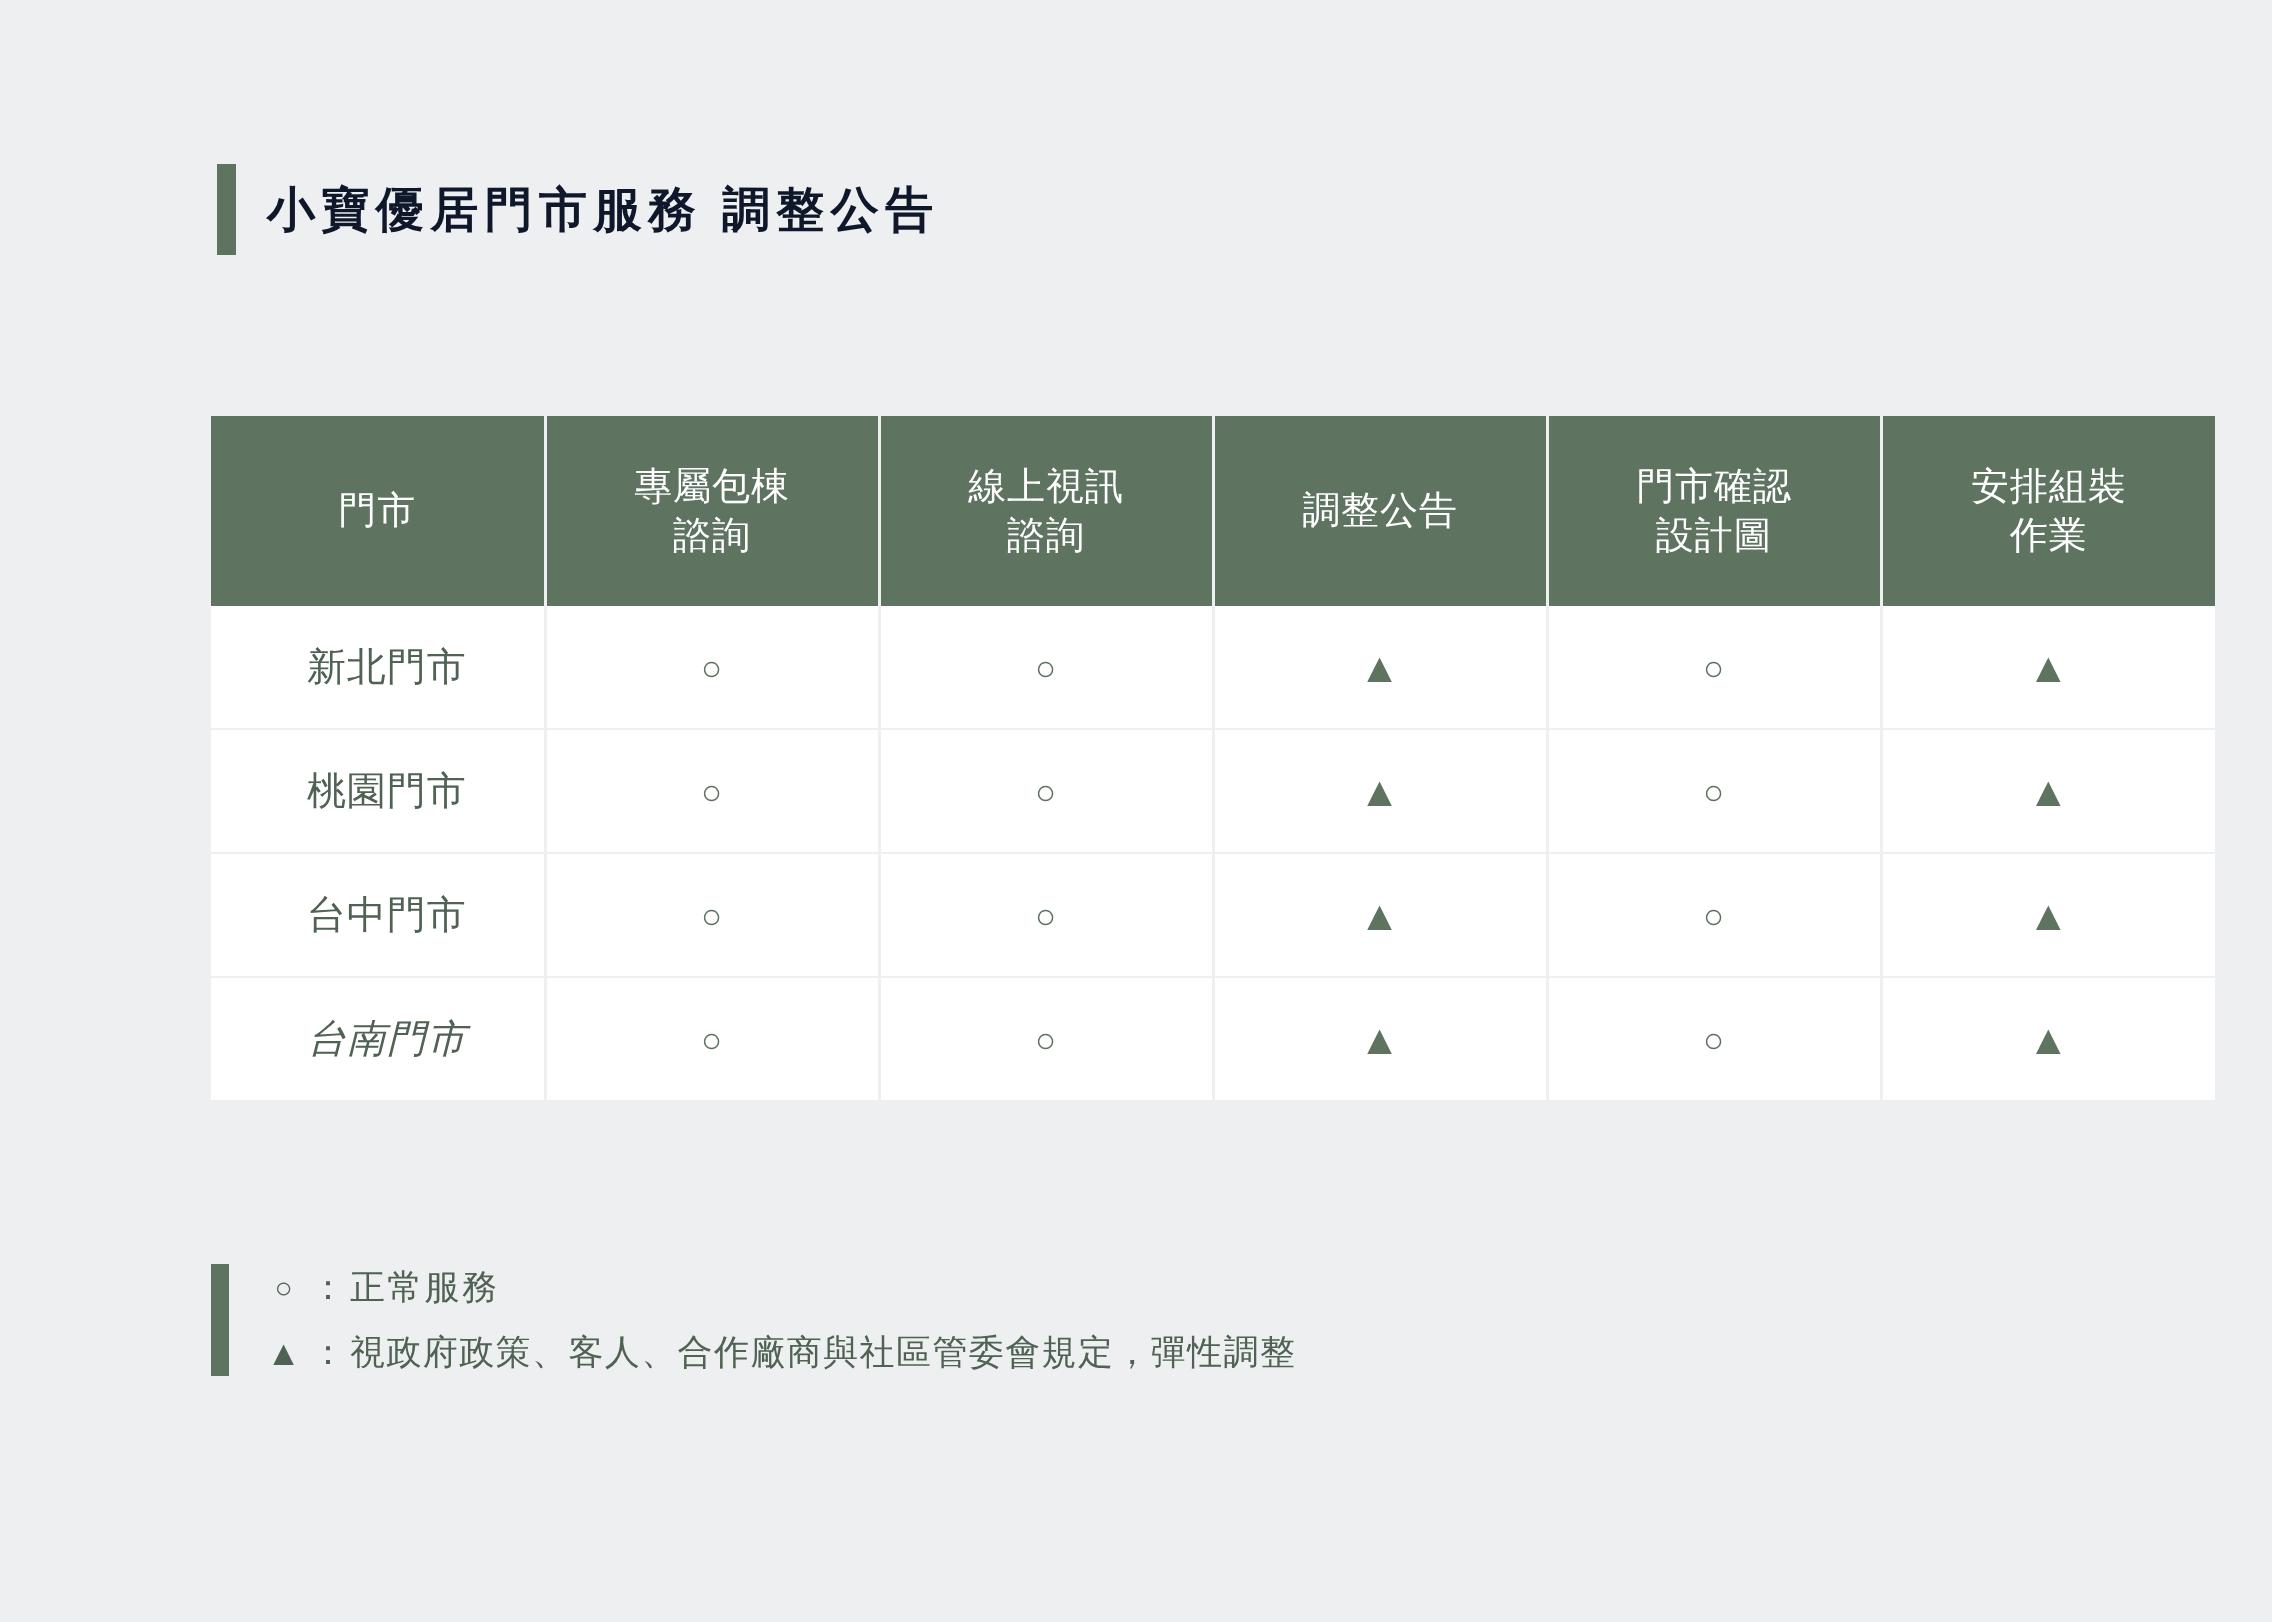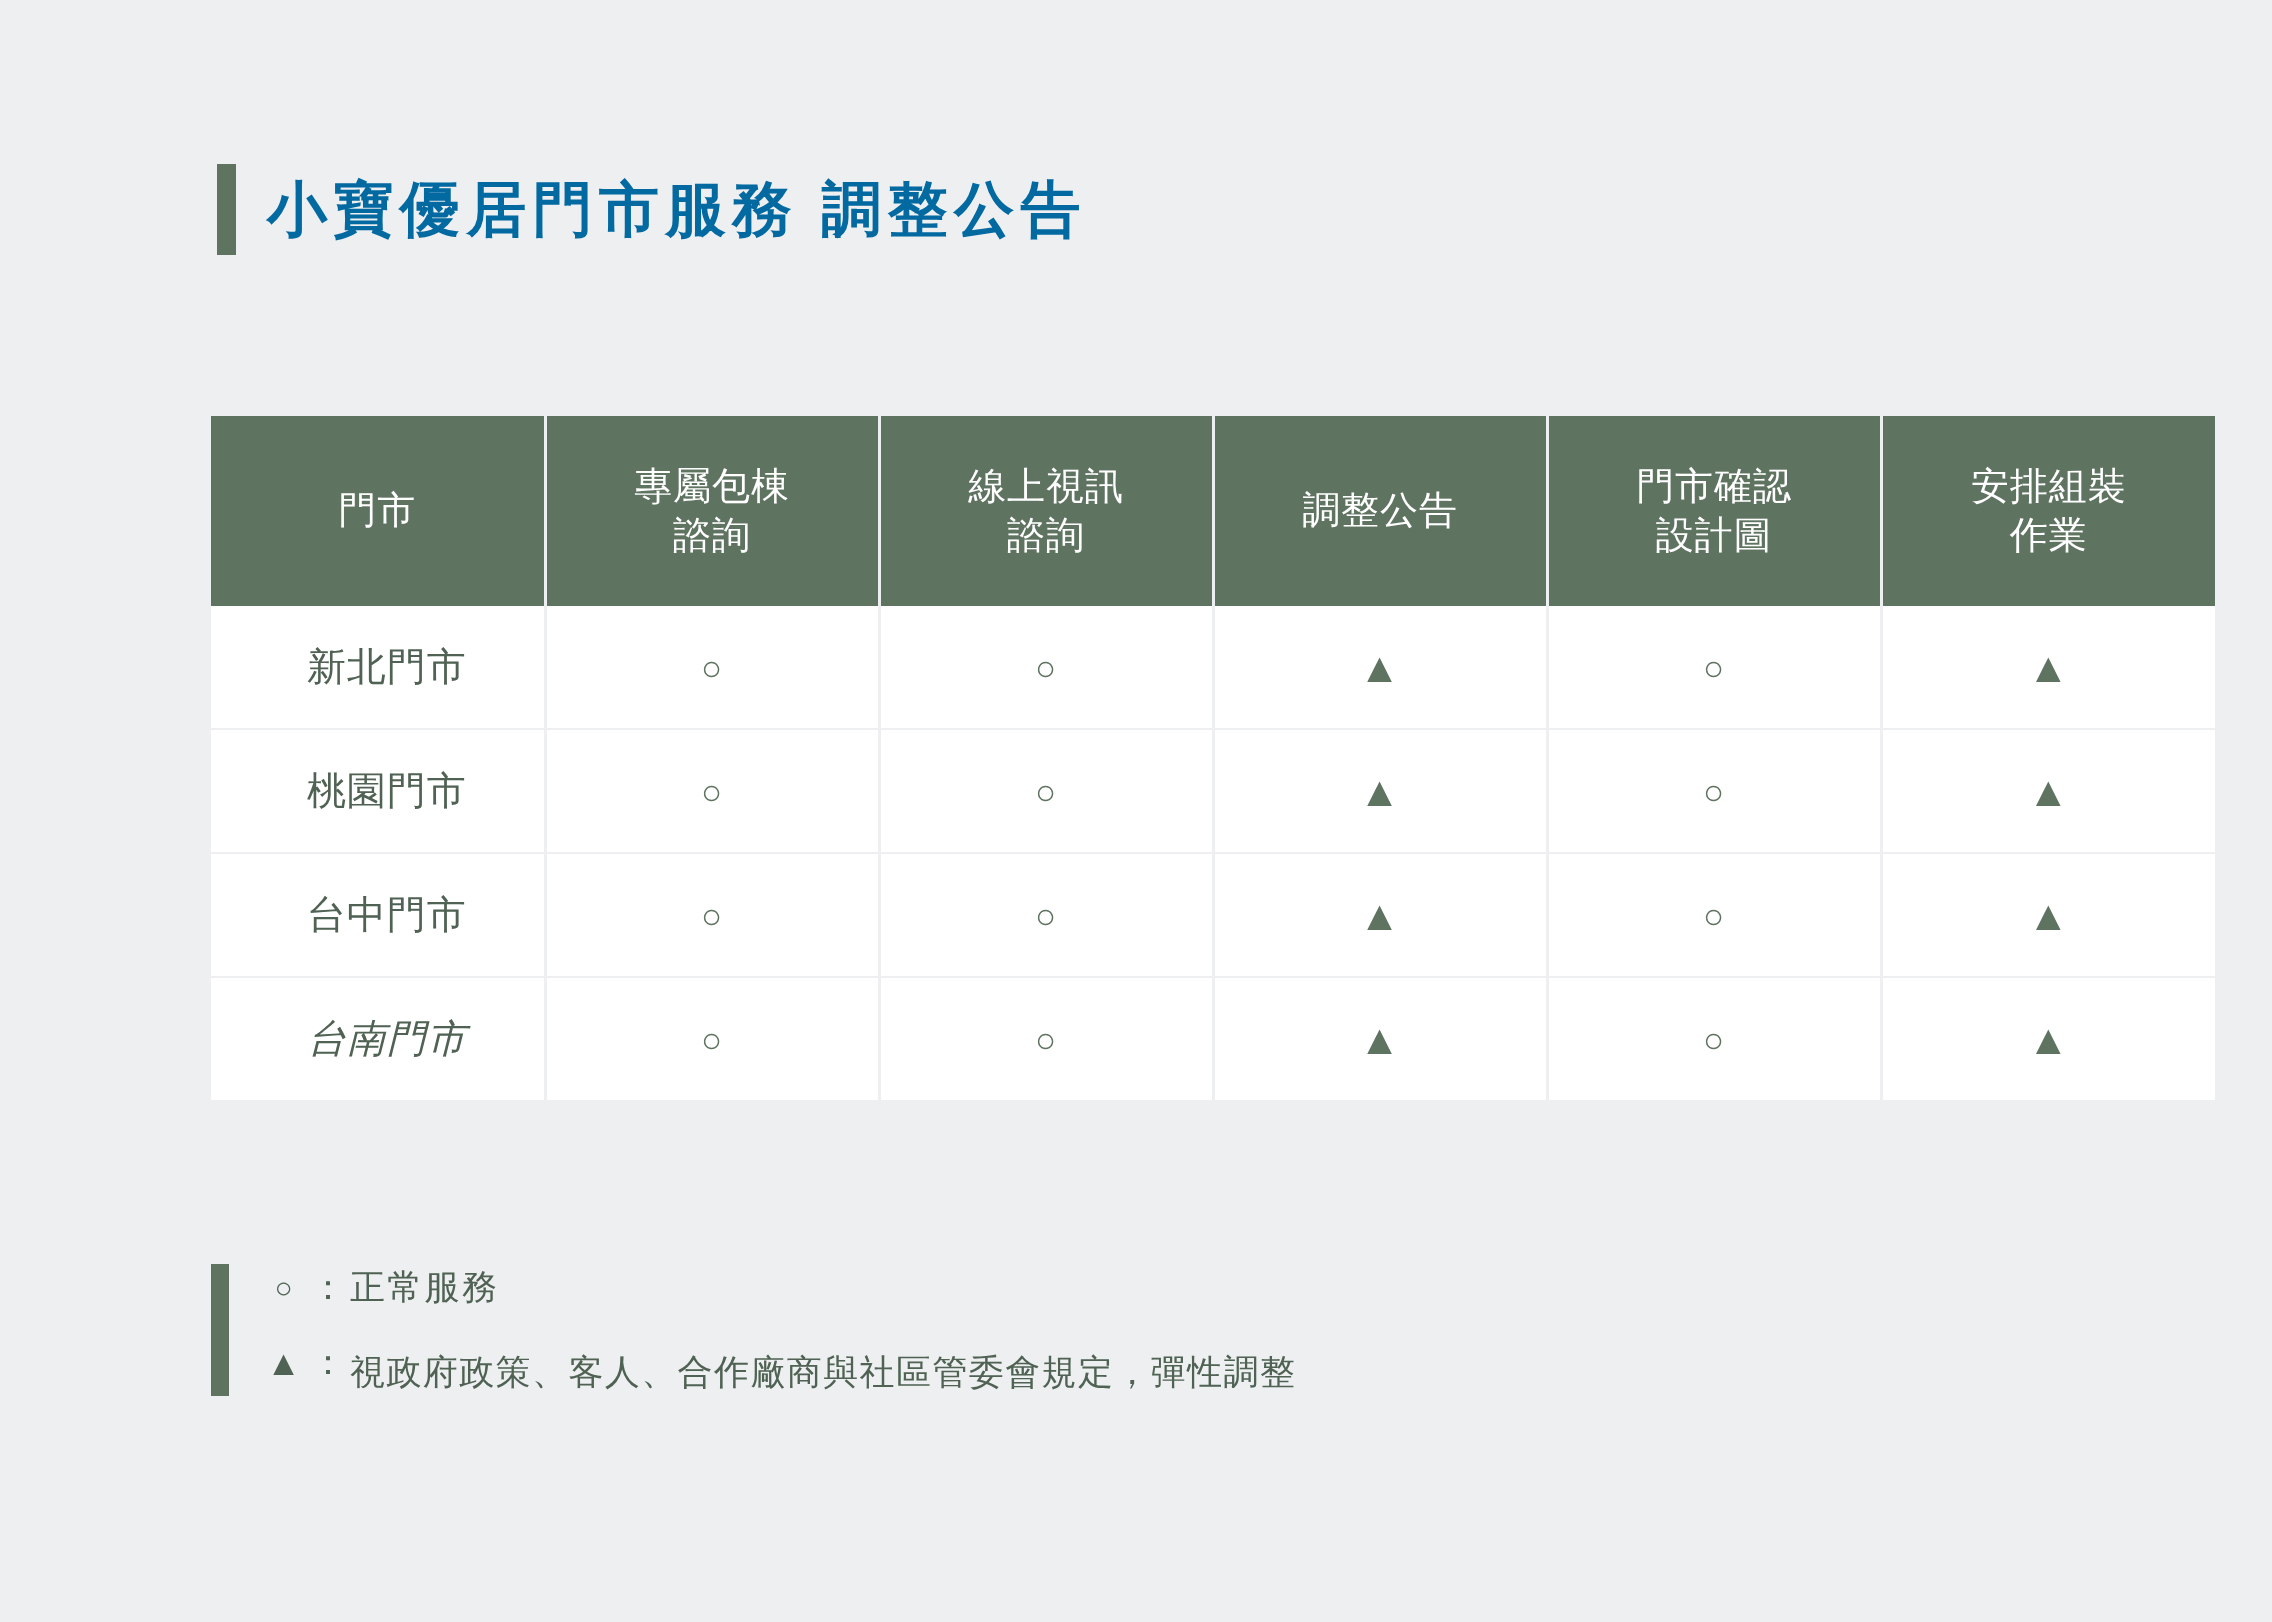--- a/index.html
+++ b/index.html
@@ -31,24 +31,24 @@
     align-items: center;
     gap: 31px;
   }
   .title-bar {
     width: 19px;
     height: 91px;
     background: #5f7361;
     flex: none;
   }
   .title-text {
-    font-size: 60px;
+    font-size: 48px;
     font-weight: bold;
     letter-spacing: 6.4px;
-    color: #0369a1;
+    color: #0f172a;
     line-height: 1;
     white-space: nowrap;
   }
 
   
   .table-wrap {
     position: absolute;
     left: 211px;
     top: 416px;
     width: 2004px;
@@ -140,21 +140,21 @@
     color: #4f6253;
   }
   .legend-sym.tri { font-size: 35px; }
   .legend-sym.cir { font-size: 30px; }
   .legend-colon {
     display: inline-block;
     width: 44px;
     text-align: center;
   }
   .legend-text { letter-spacing: 2.3px; text-align: center; }
-  .legend-text.tight { letter-spacing: 1.4px; margin-top: 20px; }
+  .legend-text.tight { letter-spacing: 1.4px; }
 </style>
 </head>
 <body>
 
 <div class="page">
 
   <div class="title-row">
     <div class="title-bar"></div>
     <div class="title-text">小寶優居門市服務 調整公告</div>
   </div>

